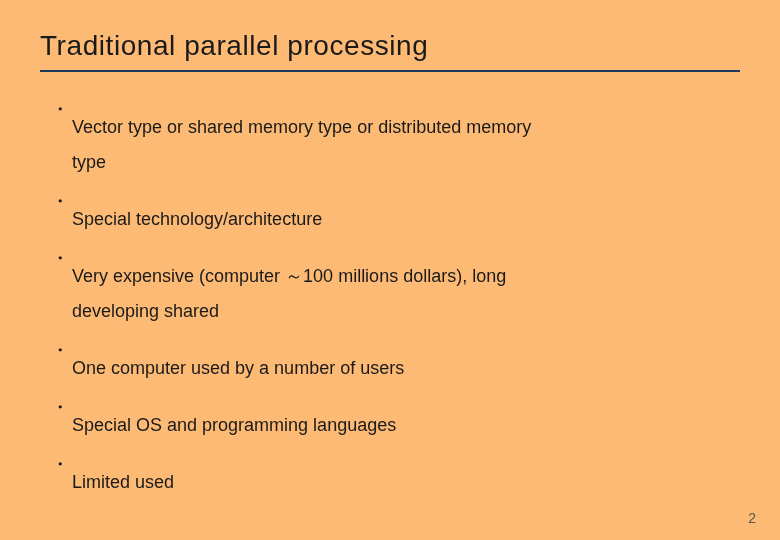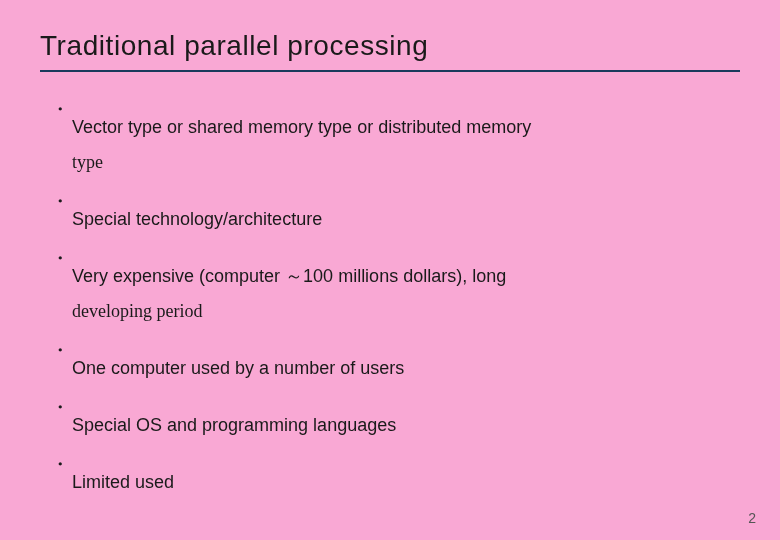--- a/index.html
+++ b/index.html
@@ -12,21 +12,21 @@
       width: 780px;
       height: 540px;
       background: #ffffff;
       font-family: 'Arial', sans-serif;
       overflow: hidden;
     }
 
     .slide {
       width: 780px;
       height: 540px;
-      background: #f9a8d4;
+      background: #fdba74;
       position: relative;
       padding: 30px 40px 30px 40px;
     }
 
     .title-area {
       border-bottom: 2px solid #1a3a5c;
       padding-bottom: 8px;
       margin-bottom: 22px;
     }
 
@@ -62,21 +62,20 @@
       margin-top: 20px;
     }
 
     .sub-line {
       padding-left: 22px;
       font-size: 18px;
       color: #1a1a1a;
       line-height: 1.5;
       margin-top: -2px;
       margin-bottom: 10px;
-      font-family: Liberation Serif, serif;
     }
 
     .page-number {
       position: absolute;
       bottom: 14px;
       right: 24px;
       font-size: 14px;
       color: #555555;
     }
   </style>
@@ -98,21 +97,21 @@
 
     <div class="bullet-item">
       <span class="bullet-dot">・</span>
       <span class="bullet-text">Special technology/architecture</span>
     </div>
 
     <div class="bullet-item">
       <span class="bullet-dot">・</span>
       <span class="bullet-text">Very expensive (computer ～100 millions dollars), long</span>
     </div>
-    <div class="sub-line">developing period</div>
+    <div class="sub-line">developing shared</div>
 
     <div class="bullet-item">
       <span class="bullet-dot">・</span>
       <span class="bullet-text">One computer used by a number of users</span>
     </div>
 
     <div class="bullet-item">
       <span class="bullet-dot">・</span>
       <span class="bullet-text">Special OS and programming languages</span>
     </div>

